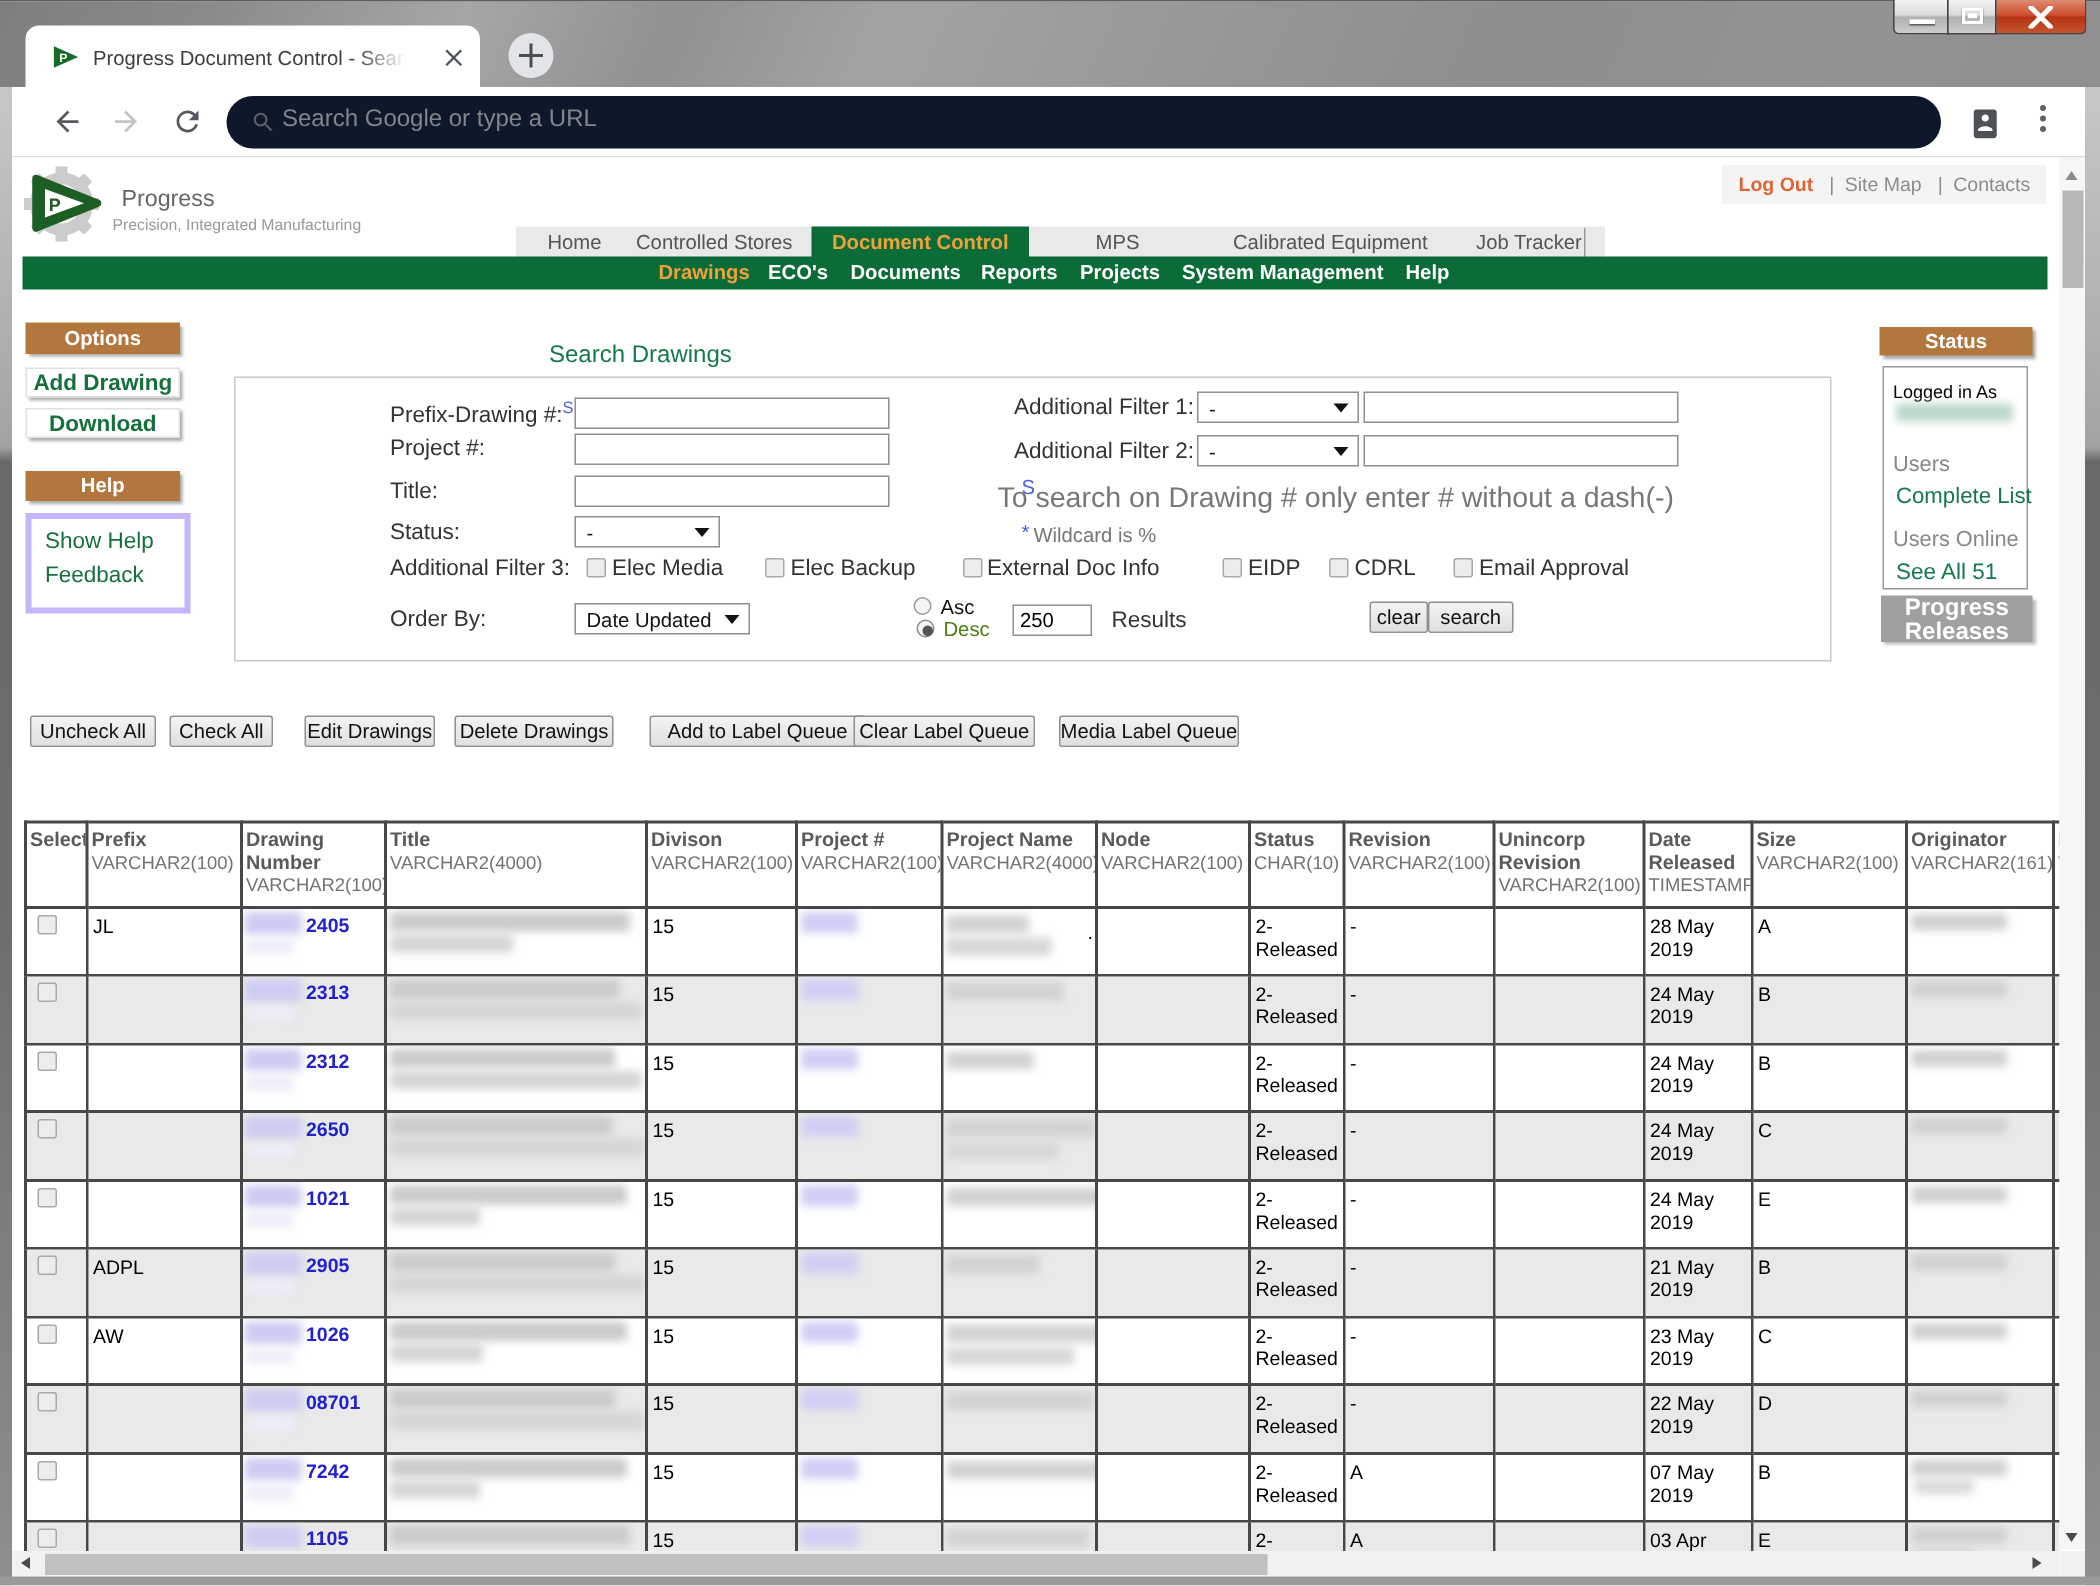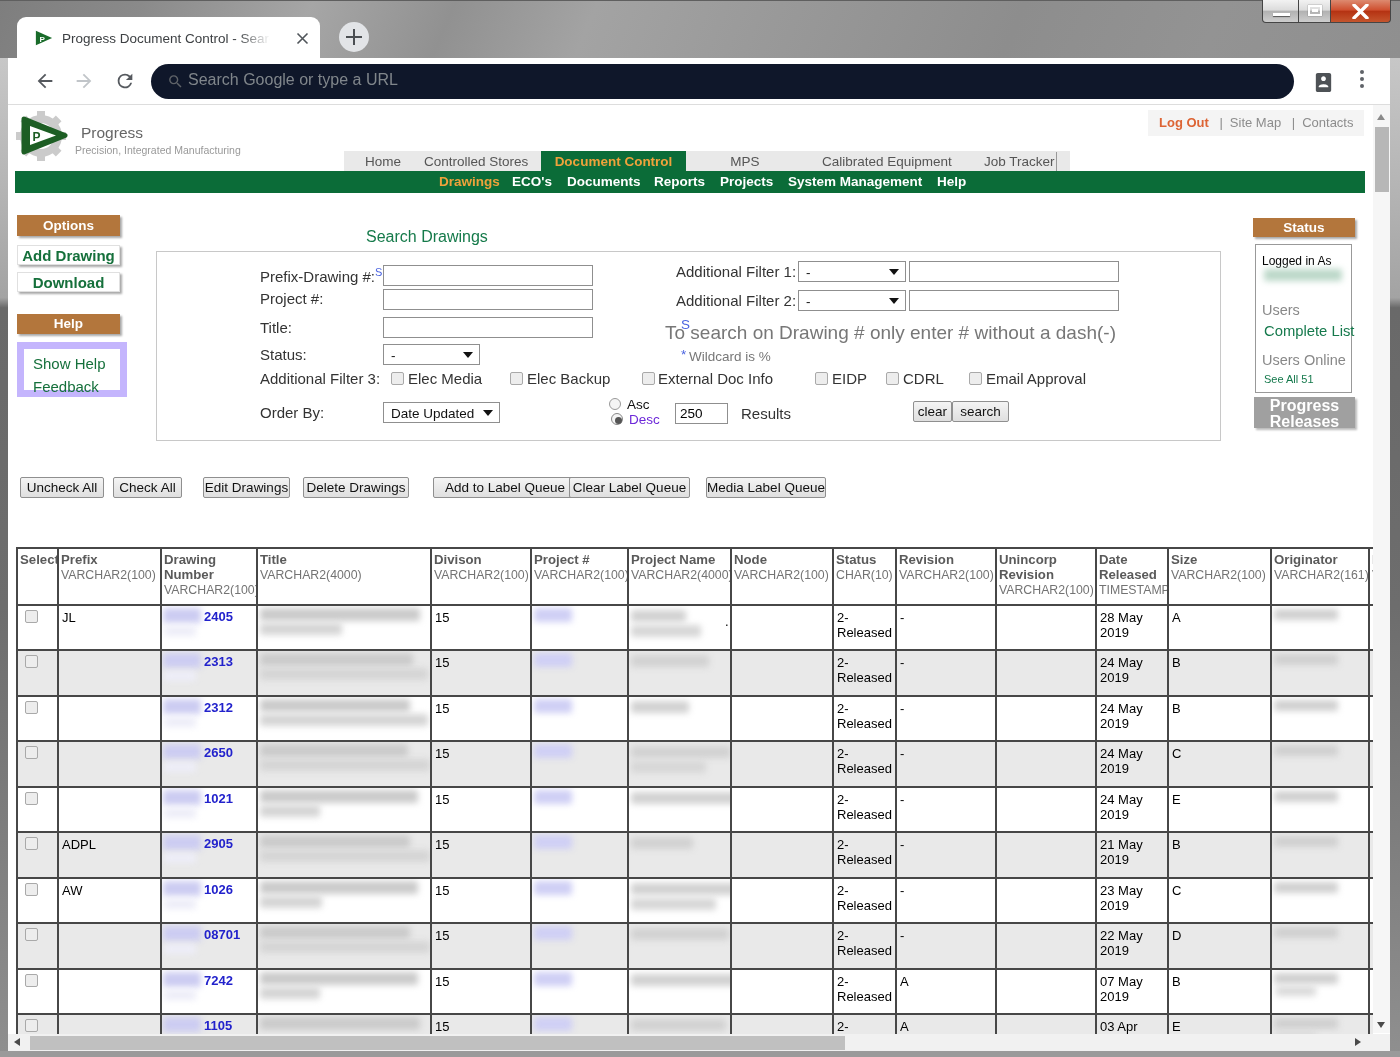--- a/index.html
+++ b/index.html
@@ -182,33 +182,33 @@
       <div class="gmenu" style="left:639px">Reports</div>
       <div class="gmenu" style="left:705px">Projects</div>
       <div class="gmenu" style="left:773px">System Management</div>
       <div class="gmenu" style="left:922px">Help</div>
     </div>
 
     <div class="abs brownbtn" style="left:9px;top:109.5px;width:103px;height:21px;line-height:21px">Options</div>
     <div class="abs whitebtn" style="left:9px;top:140px;width:103px;height:20px;line-height:20px">Add Drawing</div>
     <div class="abs whitebtn" style="left:9px;top:167px;width:103px;height:20px;line-height:20px">Download</div>
     <div class="abs brownbtn" style="left:9px;top:209px;width:103px;height:20px;line-height:20px">Help</div>
-    <div class="abs" style="left:9px;top:237px;width:110px;height:55px;border:7px solid #c4b5fd">
+    <div class="abs" style="left:9px;top:237px;width:110px;height:67px;border:4px solid #c4b5fd">
       <div class="abs" style="left:9px;top:6px;font-size:15px;color:#15703b">Show Help</div>
       <div class="abs" style="left:9px;top:29px;font-size:15px;color:#15703b">Feedback</div>
     </div>
 
     <div class="abs brownbtn" style="left:1245px;top:113px;width:102px;height:19px;line-height:19px">Status</div>
     <div class="abs" style="left:1247px;top:139px;width:97px;height:149px;border:1px solid #999">
       <div class="abs" style="left:6px;top:9px;font-size:12px;color:#000000">Logged in As</div>
       <div class="blur" style="left:8px;top:24px;width:78px;height:12px;background:#bcd8c9"></div>
       <div class="abs" style="left:6px;top:57px;font-size:14.5px;color:#888">Users</div>
       <div class="abs" style="left:8px;top:78px;font-size:14.8px;color:#15794c;white-space:nowrap">Complete List</div>
       <div class="abs" style="left:6px;top:107px;font-size:14.5px;color:#888;white-space:nowrap">Users Online</div>
-      <div class="abs" style="left:8px;top:128px;font-size:11px;color:#15794c;white-space:nowrap">See All 51</div>
+      <div class="abs" style="left:8px;top:128px;font-size:15px;color:#15794c;white-space:nowrap">See All 51</div>
     </div>
     <div class="abs" style="left:1246px;top:292px;width:101px;height:31px;background:#a0a0a0;color:#fff;font-weight:bold;font-size:16px;text-align:center;line-height:15.5px;box-shadow:2px 2px 2px #bbb"><span style="position:relative;top:1px">Progress<br>Releases</span></div>
 
     <div class="abs" style="left:358px;top:123px;font-size:16px;color:#157a4a">Search Drawings</div>
     <div class="abs" style="left:148px;top:146px;width:1065px;height:190px;border:1px solid #c8c8c8"></div>
 
     <div class="formlabel" style="left:252px;top:161px">Prefix-Drawing #:<sup style="color:#4a63e0;font-size:11px">S</sup></div>
     <div class="tinput" style="left:375px;top:160px;width:210px;height:21px"></div>
     <div class="formlabel" style="left:252px;top:185px">Project #:</div>
     <div class="tinput" style="left:375px;top:184px;width:210px;height:21px"></div>
@@ -252,21 +252,21 @@
     <div class="tinput" style="left:901px;top:185px;width:210px;height:21px"></div>
     <div class="abs" style="left:673px;top:212px;font-size:13.5px;color:#4a63e0">S</div>
     <div class="abs" style="left:657px;top:217px;font-size:19px;color:#777">To search on Drawing # only enter # without a dash(-)</div>
     <div class="abs" style="left:673px;top:242px;font-size:13.5px;color:#4a63e0">*</div>
     <div class="abs" style="left:681px;top:244px;font-size:13.5px;color:#777">Wildcard is %</div>
 
     <div class="abs" style="left:601px;top:293px;width:12px;height:12px;border:1px solid #999;border-radius:50%;background:#f5f5f5"></div>
     <div class="abs" style="left:619px;top:292px;font-size:13.5px;color:#111">Asc</div>
     <div class="abs" style="left:603px;top:308px;width:12px;height:12px;border:1px solid #888;border-radius:50%;background:#f5f5f5"></div>
     <div class="abs" style="left:606.5px;top:311.5px;width:7px;height:7px;border-radius:50%;background:#555"></div>
-    <div class="abs" style="left:621px;top:307px;font-size:13.5px;color:#6d28d9">Desc</div>
+    <div class="abs" style="left:621px;top:307px;font-size:13.5px;color:#4d7c0f">Desc</div>
     <div class="tinput" style="left:667px;top:298px;width:53px;height:21px;font-size:13.5px;line-height:20px;text-indent:4px">250</div>
     <div class="formlabel" style="left:733px;top:300px">Results</div>
     <div class="gbtn" style="left:905px;top:296px;width:39px;height:21px;line-height:20px">clear</div>
     <div class="gbtn" style="left:944px;top:296px;width:57px;height:21px;line-height:20px">search</div>
 
     <div class="gbtn" style="left:12px;top:372px;width:84px;height:21px;line-height:20px">Uncheck All</div>
     <div class="gbtn" style="left:105px;top:372px;width:69px;height:21px;line-height:20px">Check All</div>
     <div class="gbtn" style="left:195px;top:372px;width:87px;height:21px;line-height:20px">Edit Drawings</div>
     <div class="gbtn" style="left:295px;top:372px;width:106px;height:21px;line-height:20px">Delete Drawings</div>
     <div class="gbtn" style="left:425px;top:372px;width:144px;height:21px;line-height:20px">Add to Label Queue</div>

